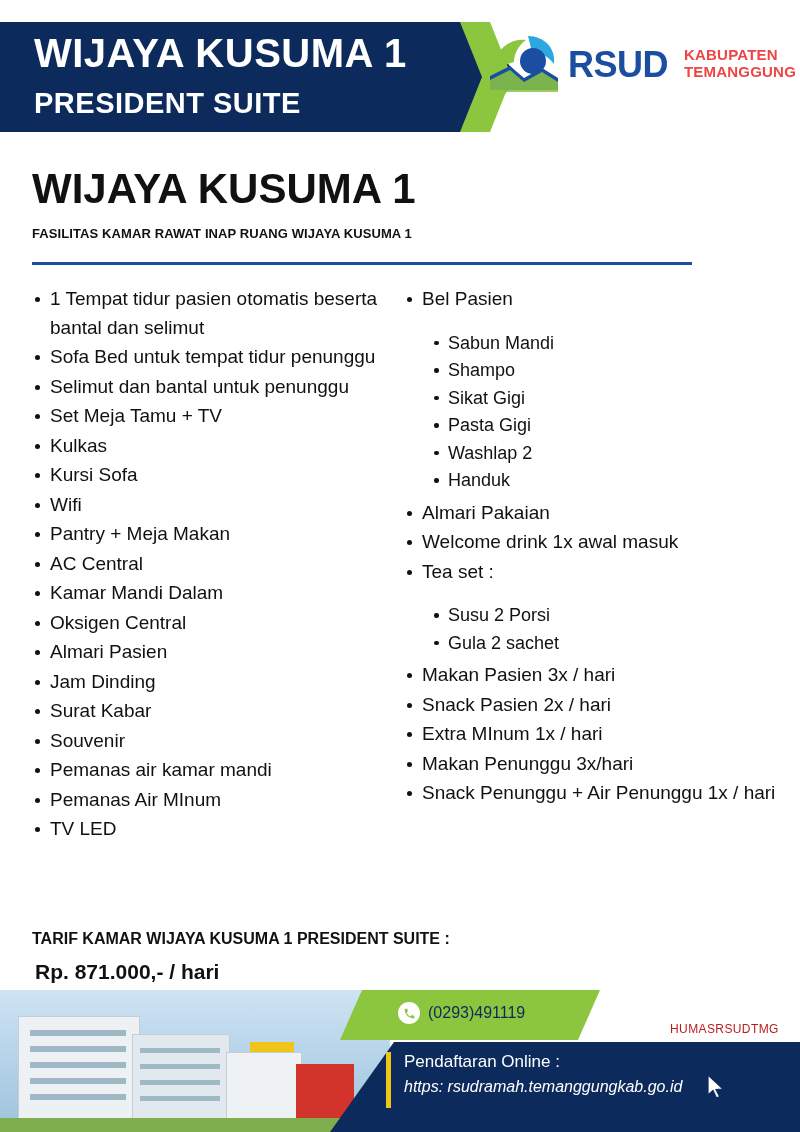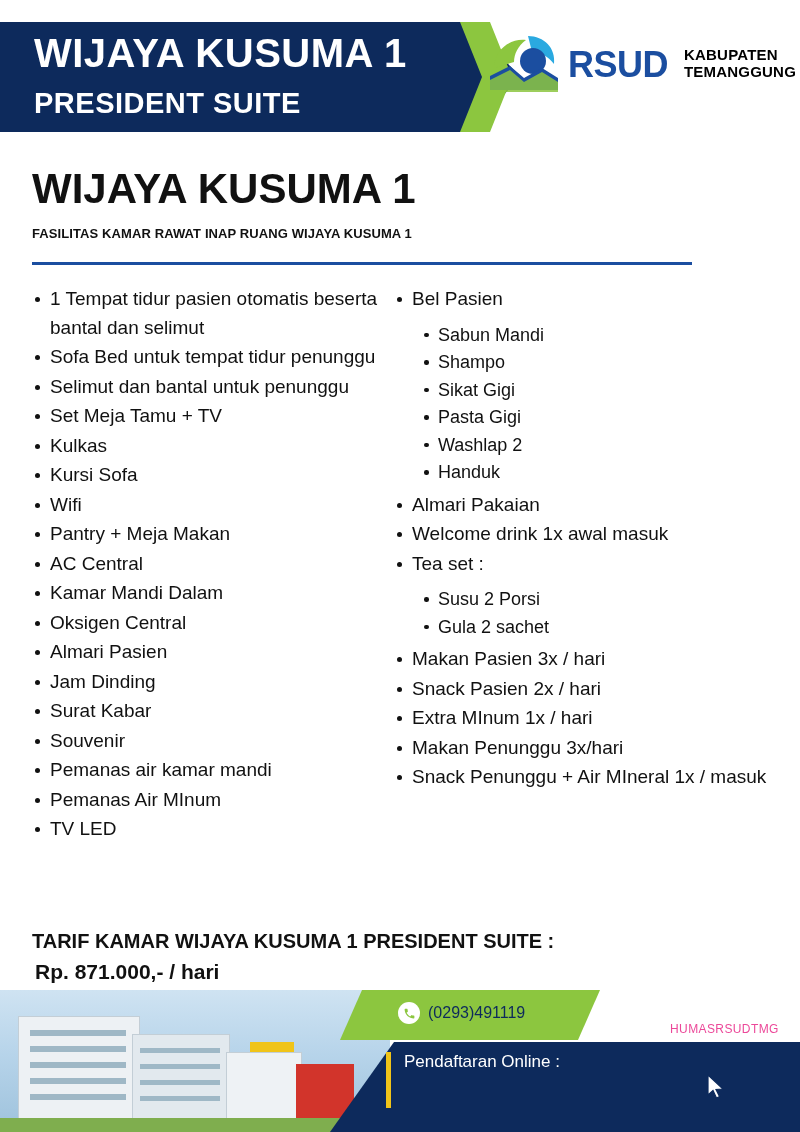--- a/index.html
+++ b/index.html
@@ -85,21 +85,21 @@
     font-weight: bold;
     color: #1b4ea0;
     letter-spacing: -0.5px;
     line-height: 42px;
   }
   .logo-sub {
     position: absolute;
     top: 18px; left: 200px;
     font-size: 15px;
     font-weight: bold;
-    color: #000000;
+    color: #ef4444;
     line-height: 17px;
     letter-spacing: 0.2px;
   }
 
   
   .room-title {
     position: absolute;
     top: 165px; left: 32px;
     font-size: 42px;
     font-weight: bold;
@@ -122,21 +122,21 @@
     background: #1b4ea0;
   }
 
   .col-left {
     position: absolute;
     top: 285px; left: 26px;
     width: 370px;
   }
   .col-right {
     position: absolute;
-    top: 285px; left: 388px;
+    top: 285px; left: 398px;
     width: 382px;
   }
   ul.flist {
     list-style: none;
     margin: 0;
     padding: 0;
   }
   ul.flist > li {
     position: relative;
     padding-left: 24px;
@@ -148,21 +148,21 @@
   ul.flist > li::before {
     content: "";
     position: absolute;
     left: 9px; top: 12px;
     width: 5px; height: 5px;
     border-radius: 50%;
     background: #111111;
   }
   ul.sublist {
     list-style: none;
-    margin: 8px 0 4px 0;
+    margin: 16px 0 4px 0;
     padding: 0;
   }
   ul.sublist > li {
     position: relative;
     padding-left: 50px;
     font-size: 18px;
     color: #111111;
     line-height: 27.5px;
   }
   ul.sublist > li::before {
@@ -171,21 +171,21 @@
     left: 36px; top: 11px;
     width: 4.5px; height: 4.5px;
     border-radius: 50%;
     background: #111111;
   }
 
   
   .tariff-label {
     position: absolute;
     top: 930px; left: 32px;
-    font-size: 20px;
+    font-size: 16px;
     font-weight: bold;
     color: #111111;
   }
   .tariff-value {
     position: absolute;
     top: 960px; left: 35px;
     font-size: 21px;
     font-weight: bold;
     color: #111111;
   }
@@ -288,21 +288,21 @@
     position: absolute;
     left: 404px; top: 88px;
     font-size: 16px;
     color: #ffffff;
     font-style: italic;
   }
   .humas {
     position: absolute;
     left: 670px; top: 32px;
     font-size: 12px;
-    color: #ec4899;
+    color: #b91c1c;
     letter-spacing: 0.4px;
   }
   .cursor-arrow {
     position: absolute;
     left: 706px; top: 84px;
     width: 20px; height: 26px;
   }
 </style>
 </head>
 <body>
@@ -372,21 +372,21 @@
         <li>Welcome drink 1x awal masuk</li>
         <li>Tea set :</li>
         <ul class="sublist">
           <li>Susu 2 Porsi</li>
           <li>Gula 2 sachet</li>
         </ul>
         <li>Makan Pasien 3x / hari</li>
         <li>Snack Pasien 2x / hari</li>
         <li>Extra MInum 1x / hari</li>
         <li>Makan Penunggu 3x/hari</li>
-        <li>Snack Penunggu + Air MIneral 1x / masuk</li>
+        <li>Snack Penunggu + Air Penunggu 1x / hari</li>
       </ul>
   </div>
 
   <div class="tariff-label">TARIF KAMAR WIJAYA KUSUMA 1 PRESIDENT SUITE :</div>
   <div class="tariff-value">Rp. 871.000,- / hari</div>
 
   <div class="footer">
     <div class="photo">
       <div class="ph-building ph-b1"></div>
       <div class="ph-building ph-b2"></div>
@@ -412,20 +412,21 @@
       <span class="phone-circle">
         <svg width="13" height="13" viewBox="0 0 24 24" fill="#8cc63f">
           <path d="M6.6 10.8c1.4 2.8 3.8 5.2 6.6 6.6l2.2-2.2c.3-.3.7-.4 1-.2 1.2.4 2.4.6 3.6.6.6 0 1 .4 1 1V20c0 .6-.4 1-1 1C10.6 21 3 13.4 3 4c0-.6.4-1 1-1h3.4c.6 0 1 .4 1 1 0 1.3.2 2.5.6 3.6.1.4 0 .8-.2 1l-2.2 2.2z"></path>
         </svg>
       </span>
       <span class="phone-text">(0293)491119</span>
     </div>
 
     <div class="reg-bar"></div>
     <div class="reg-label">Pendaftaran Online :</div>
+    <div class="reg-url">https: rsudramah.temanggungkab.go.id</div>
 
     <div class="humas">HUMASRSUDTMG</div>
 
     <svg class="cursor-arrow" viewBox="0 0 20 26">
       <path d="M2 1 L2 21 L7 16.5 L10.5 24 L13.5 22.5 L10 15.5 L17 15 Z" fill="#ffffff" stroke="#0d2a5c" stroke-width="1.2"></path>
     </svg>
   </div>
 
 </div>
 

